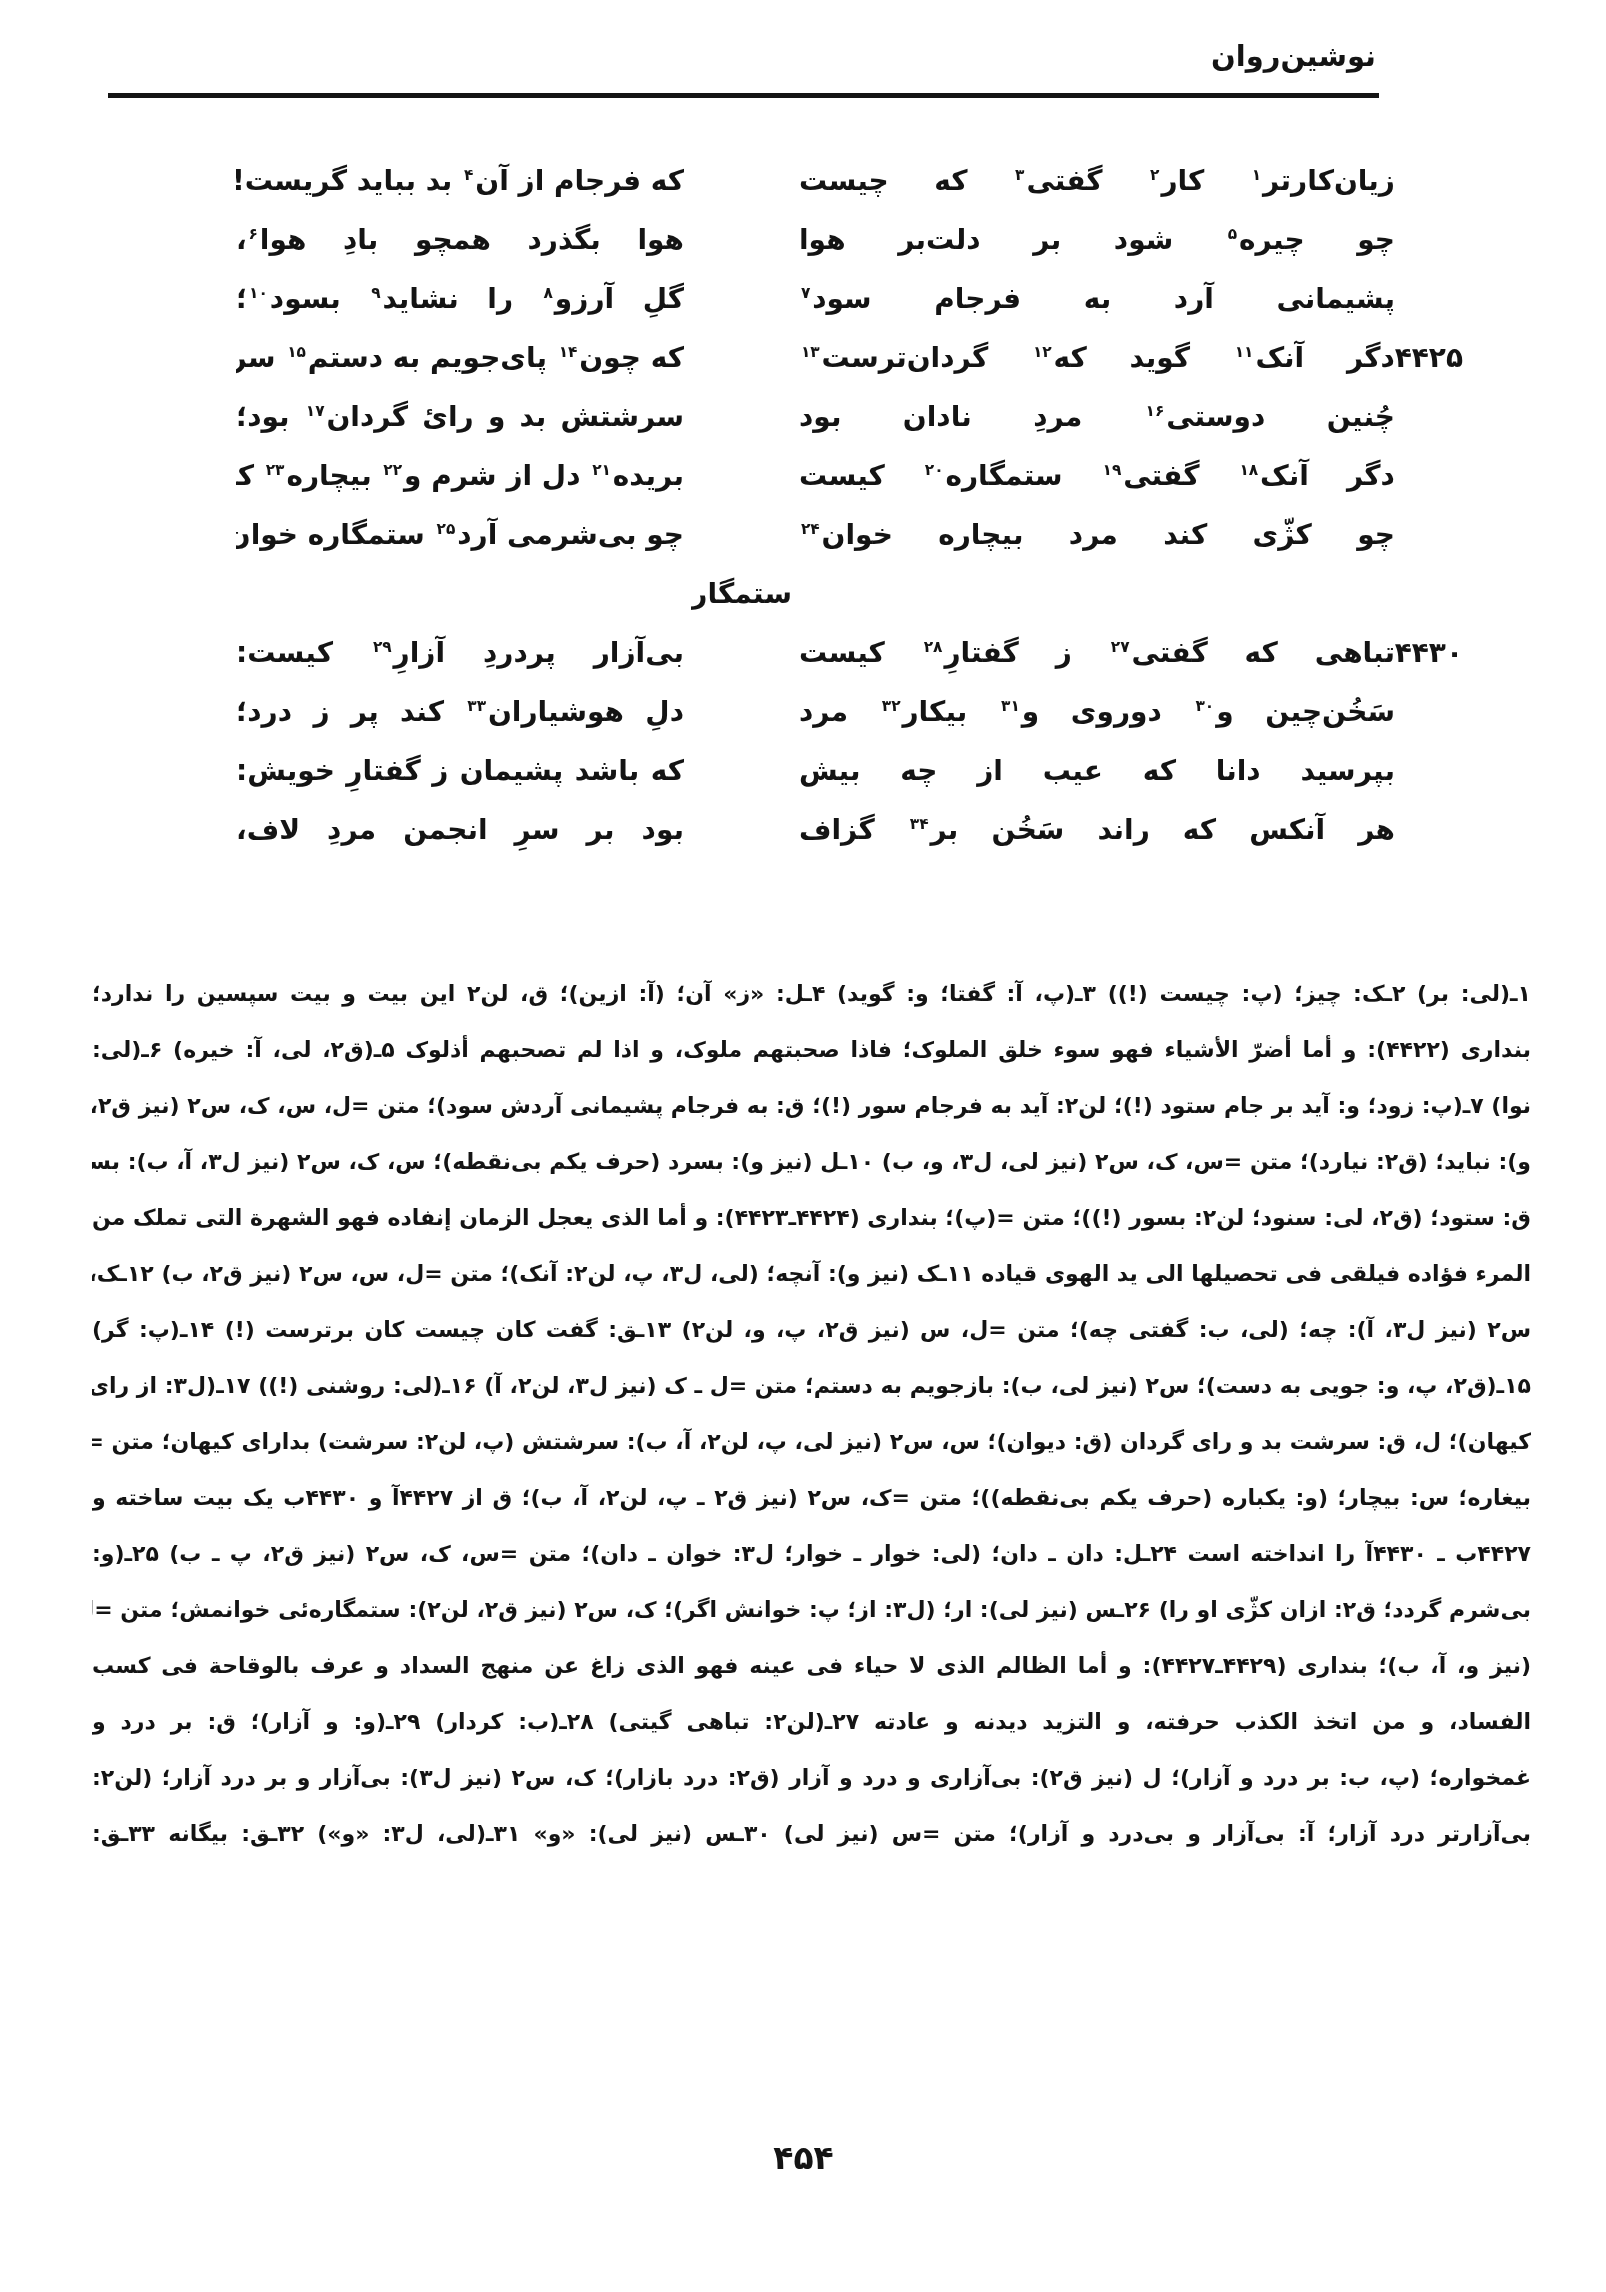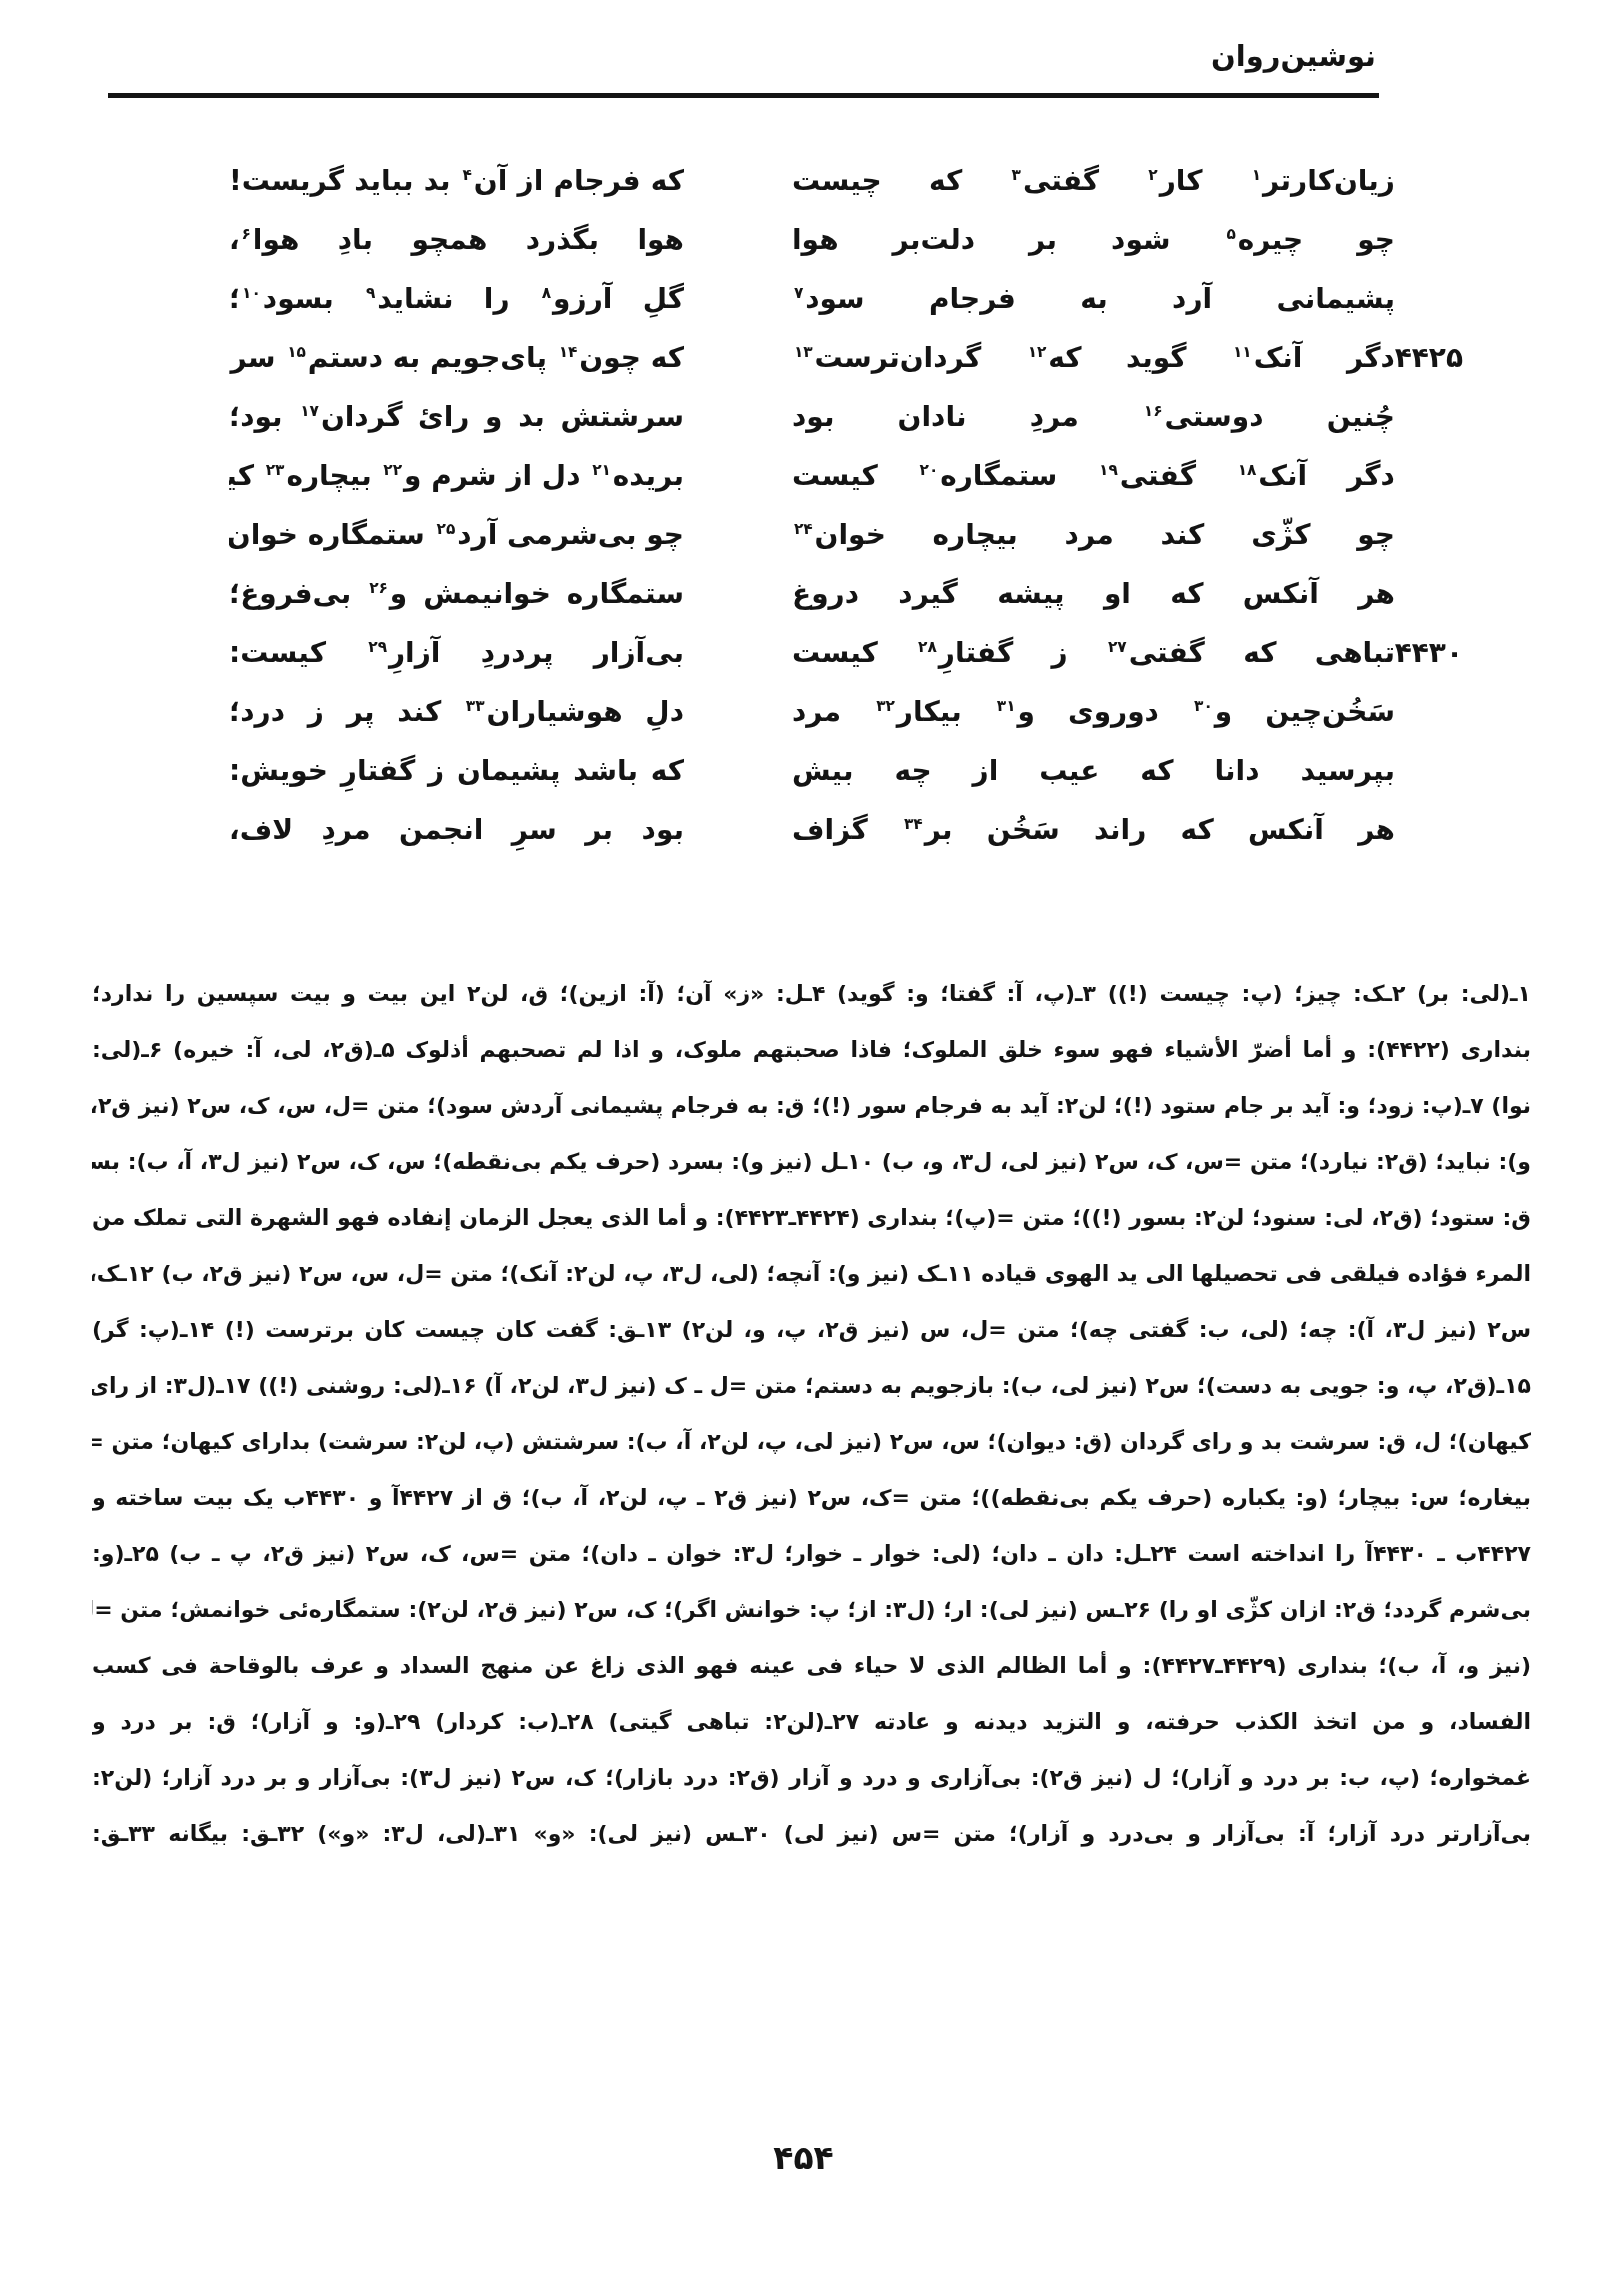--- a/index.html
+++ b/index.html
@@ -47,20 +47,21 @@
   .verse-num {
     text-align: start;
     font-size: 28px;
     font-weight: bold;
   }
   .hemistich {
     text-align: justify;
     text-align-last: justify;
     white-space: nowrap;
     overflow: hidden;
+    margin-left: 7px;
   }
   .hemistich sup {
     font-size: 0.55em;
     line-height: 0;
     vertical-align: super;
     padding: 0 1.9px;
   }
   .footnotes {
     position: absolute;
     top: 966px; right: 76px;
@@ -128,21 +129,20 @@
         <div class="hemistich">بریده<sup>۲۱</sup> دل از شرم و<sup>۲۲</sup> بیچاره<sup>۲۳</sup> کیست:</div>
       </div>
       <div class="verse-row">
         <div class="verse-num"></div>
         <div class="hemistich">چو کژّی کند مرد بیچاره خوان<sup>۲۴</sup></div>
         <div class="verse-gap"></div>
         <div class="hemistich">چو بی‌شرمی آرد<sup>۲۵</sup> ستمگاره خوان،</div>
       </div>
       <div class="verse-row">
         <div class="verse-num"></div>
-        <div class="hemistich">هر آنکس که او پیشه گیرد دروغ</div>
         <div class="verse-gap"></div>
         <div class="hemistich">ستمگاره خوانیمش و<sup>۲۶</sup> بی‌فروغ؛</div>
       </div>
       <div class="verse-row">
         <div class="verse-num">۴۴۳۰</div>
         <div class="hemistich">تباهی که گفتی<sup>۲۷</sup> ز گفتارِ<sup>۲۸</sup> کیست</div>
         <div class="verse-gap"></div>
         <div class="hemistich">بی‌آزار پردردِ آزارِ<sup>۲۹</sup> کیست:</div>
       </div>
       <div class="verse-row">

